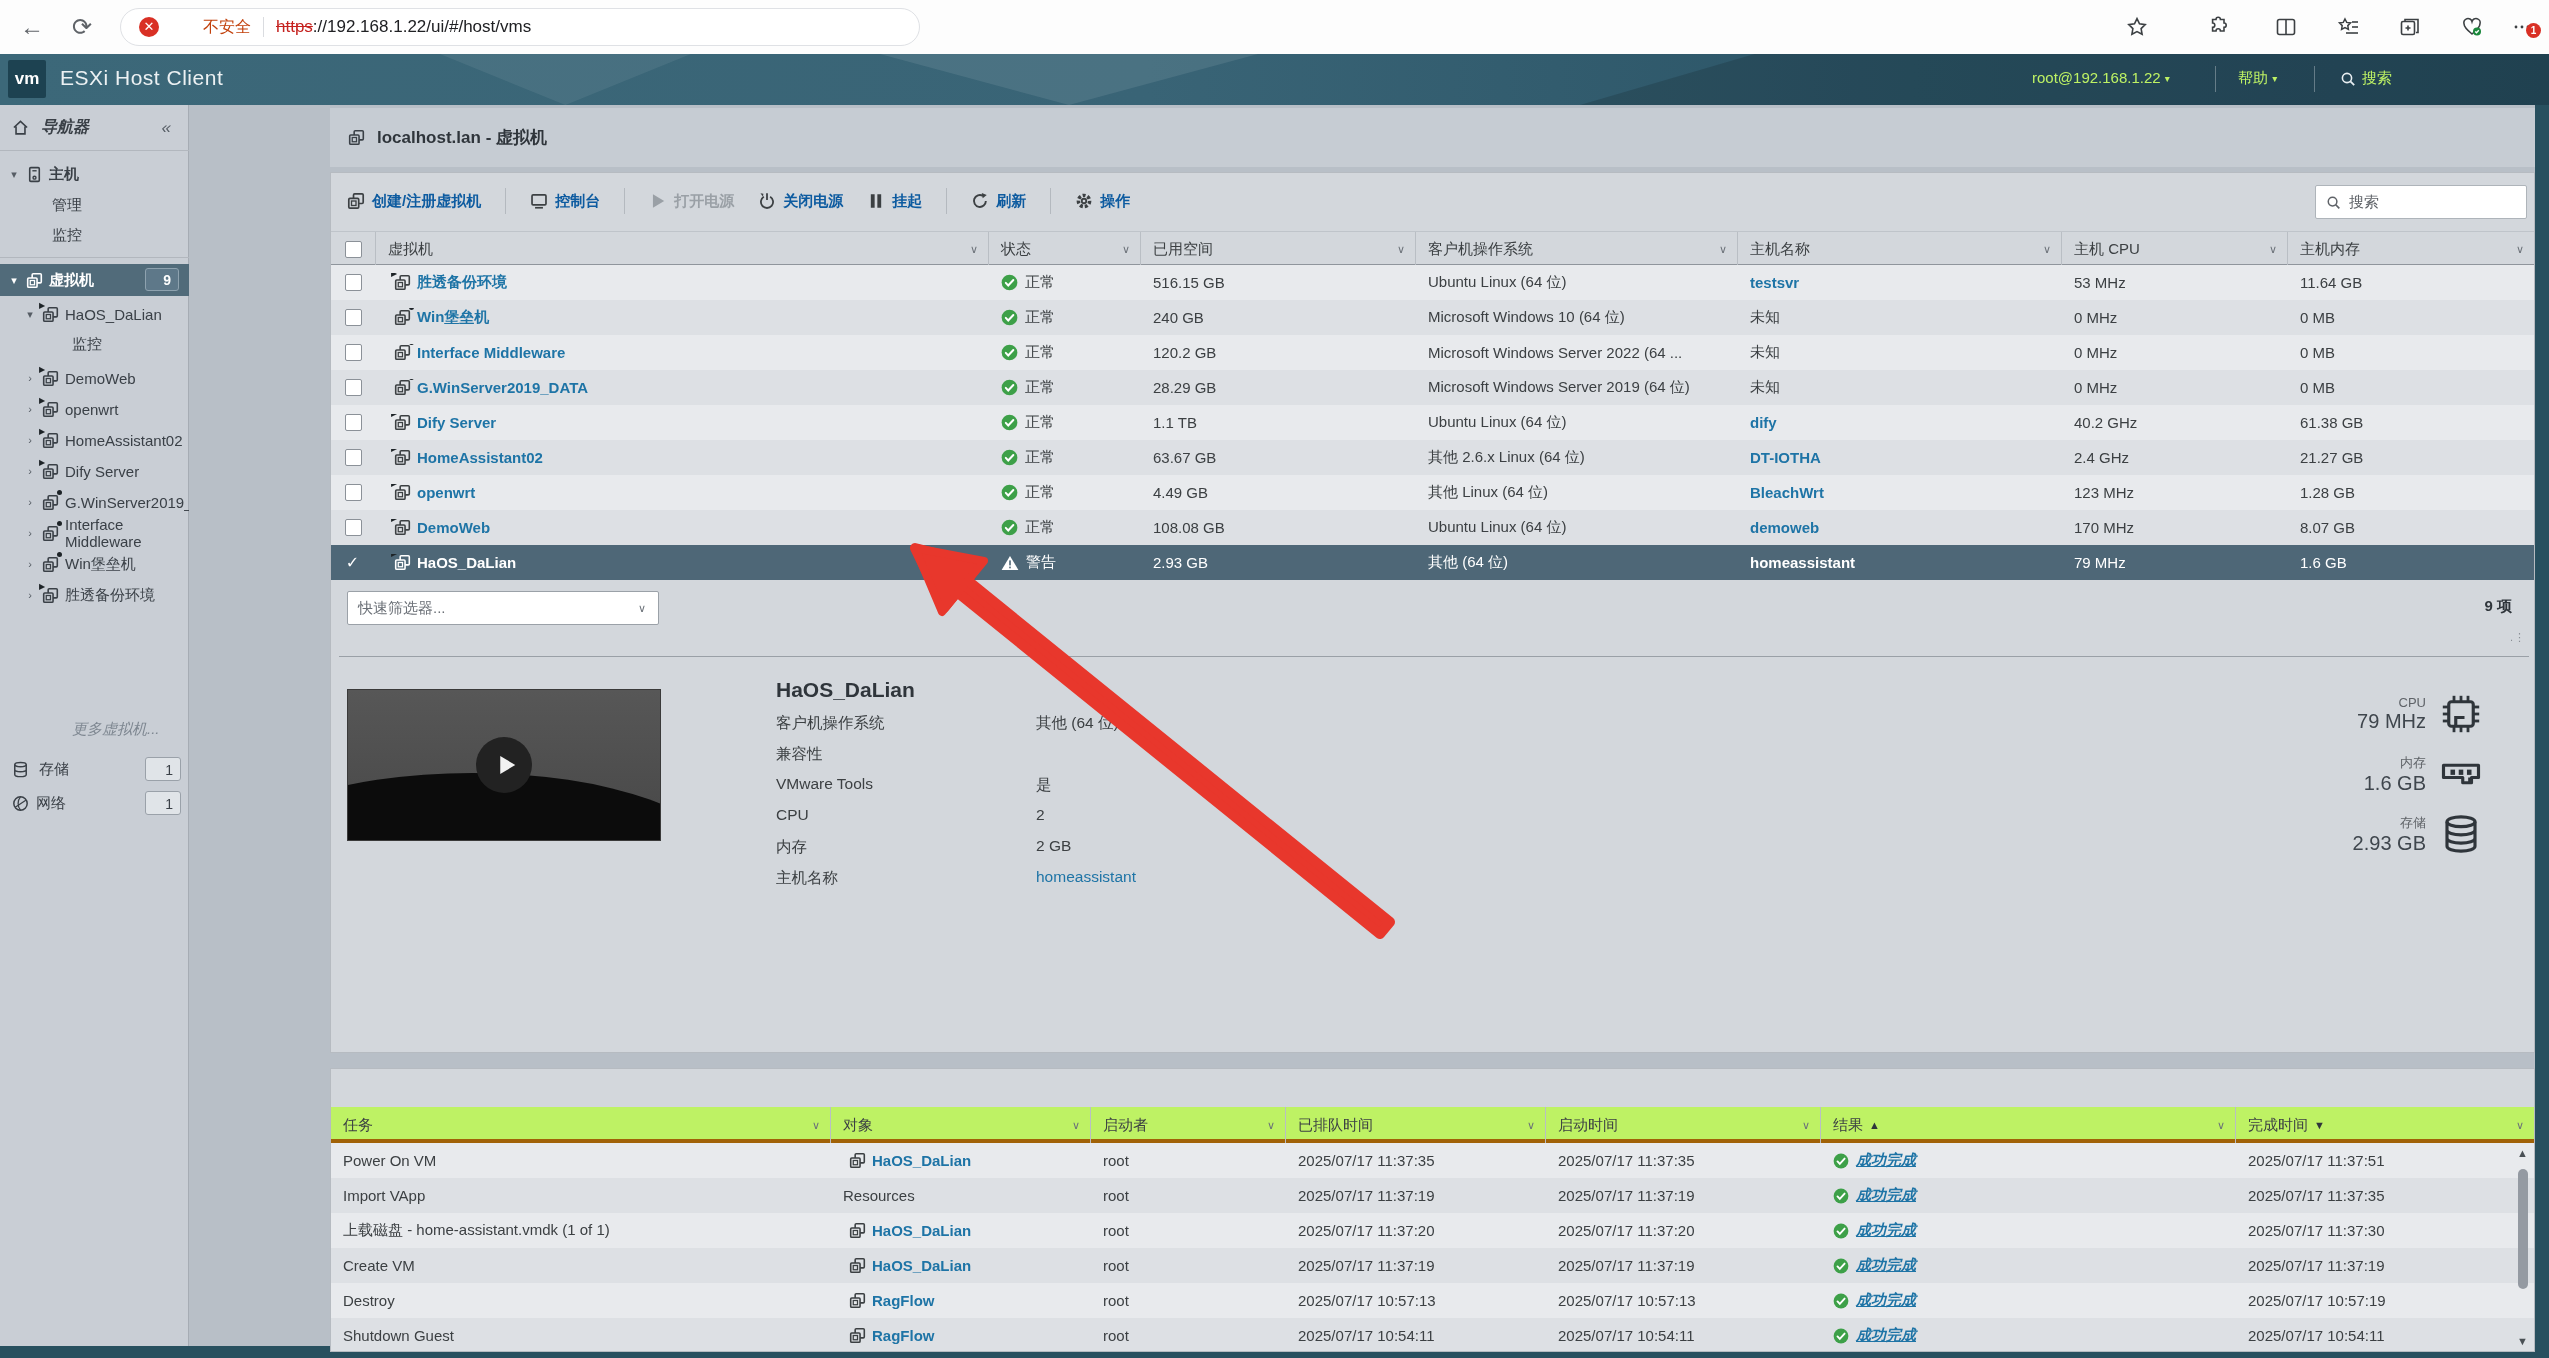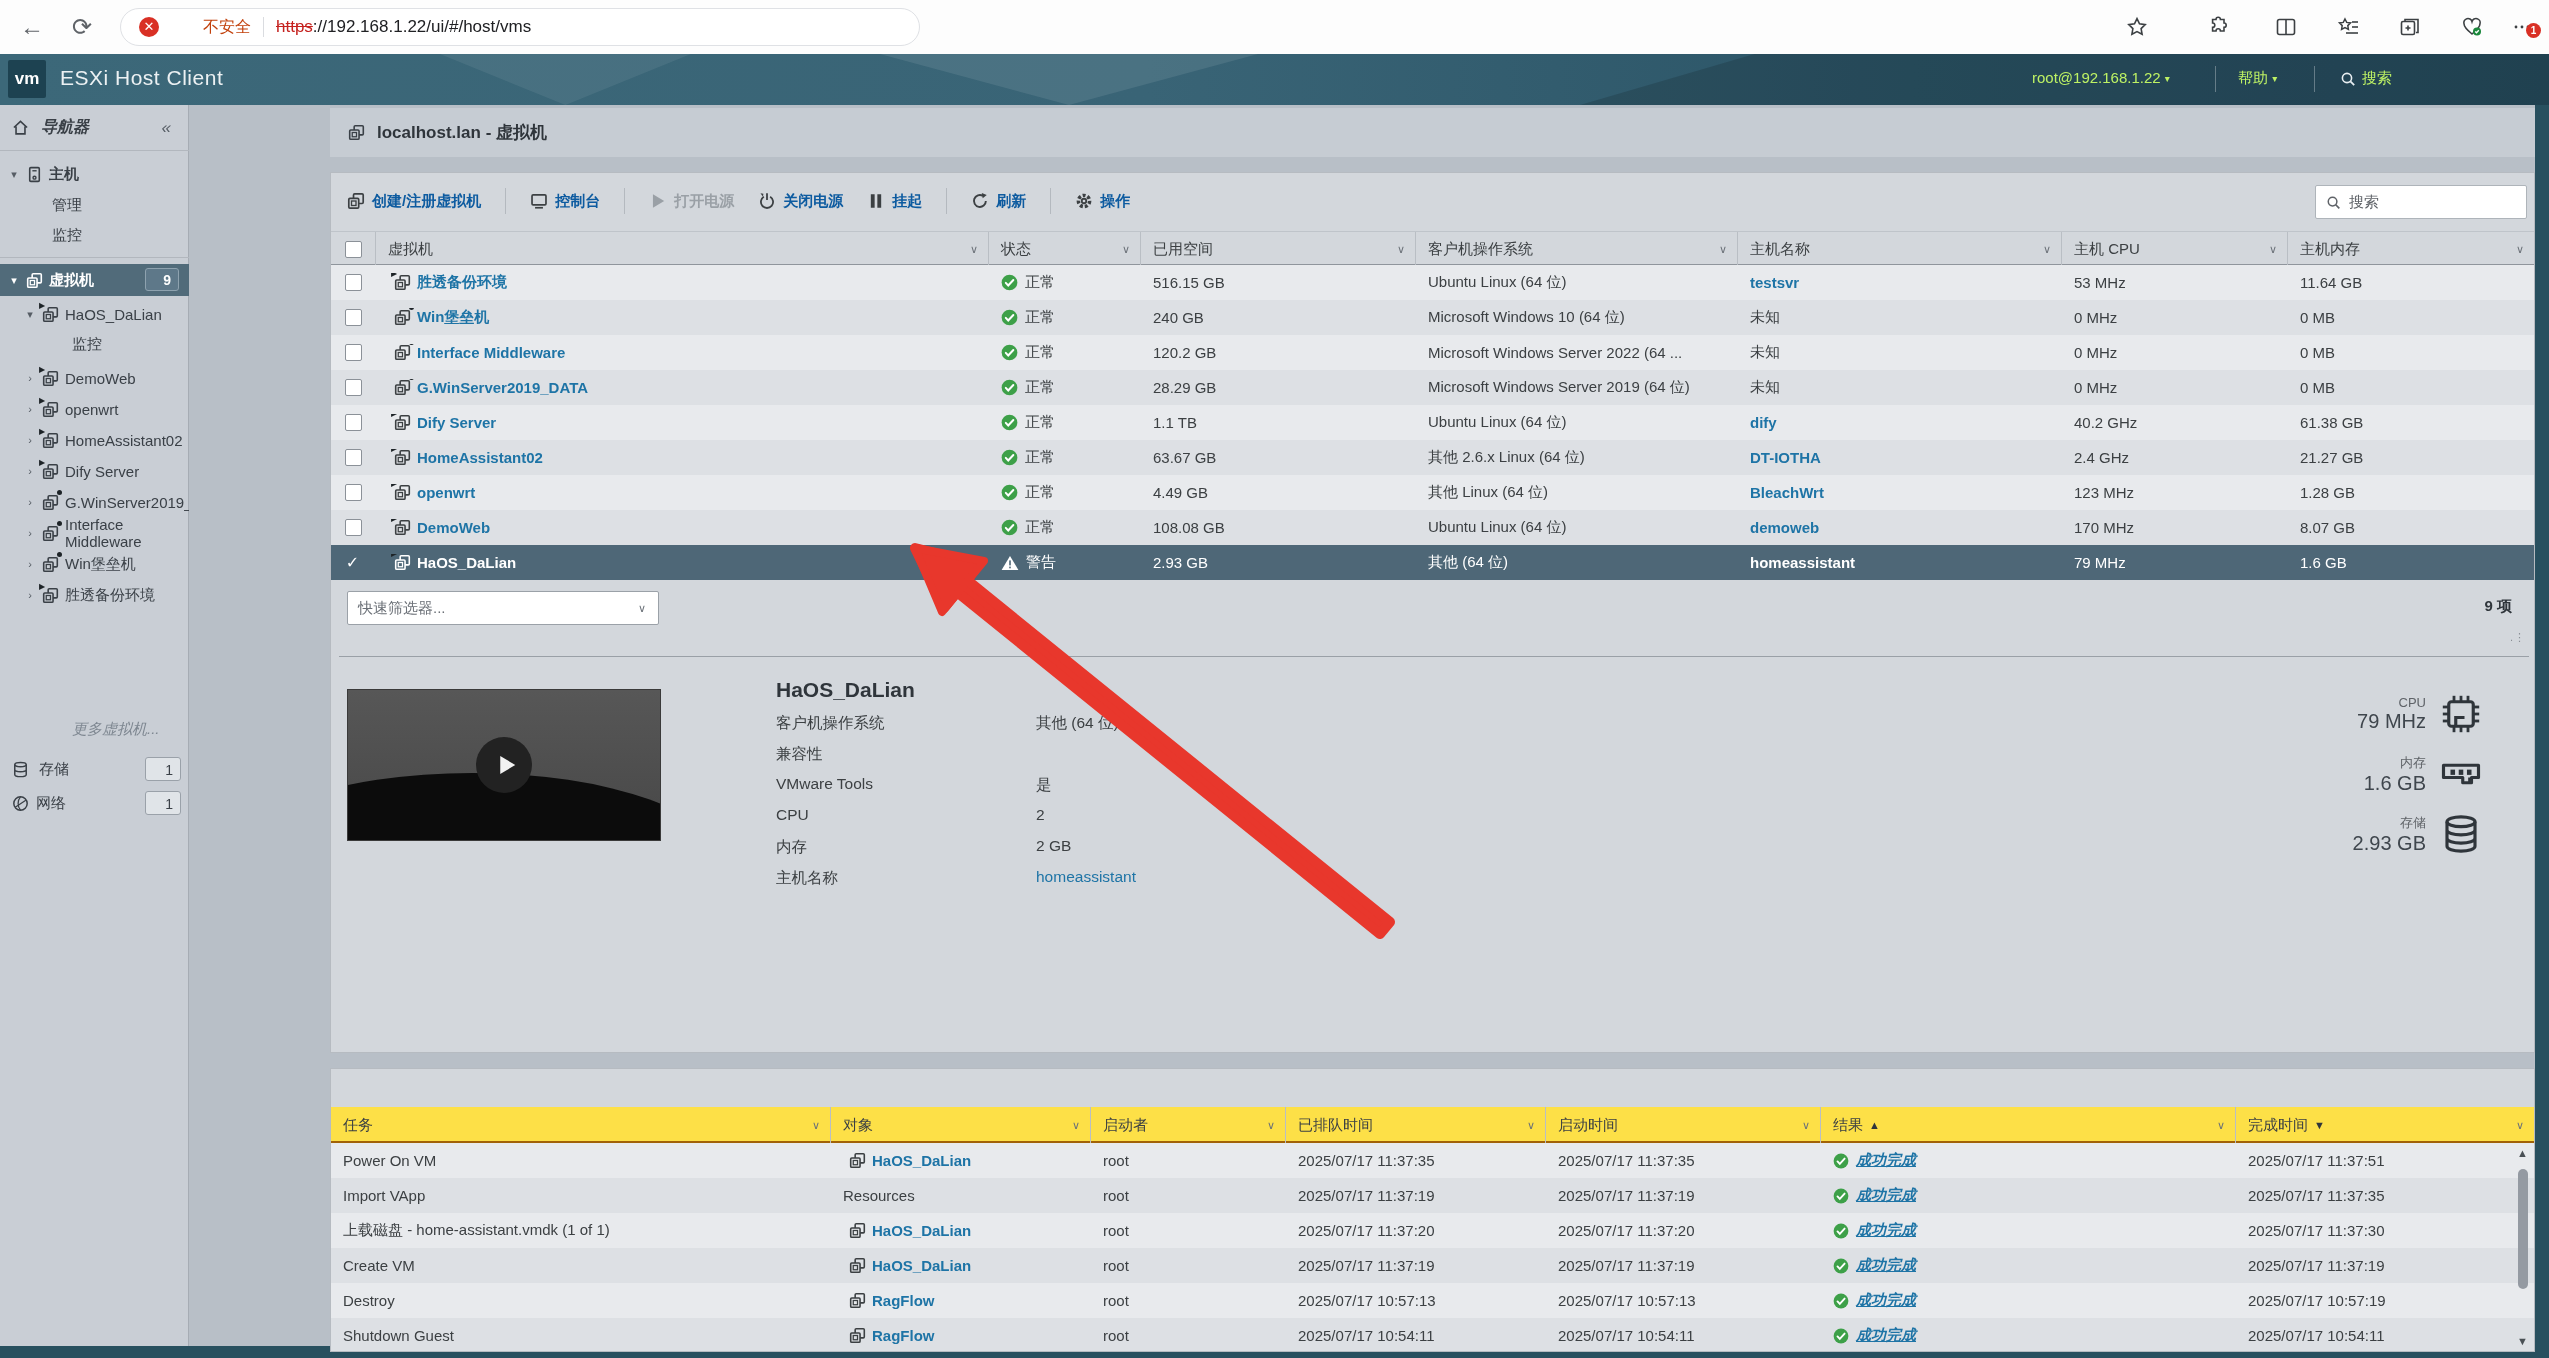--- a/index.html
+++ b/index.html
@@ -46,21 +46,21 @@
   .state-run{position:absolute;left:-3px;top:-5px;font-size:8px;color:#1d2327;}
   .state-off{position:absolute;right:-3px;top:-4px;width:5px;height:5px;border-radius:50%;background:#1d2327;}
   #vm-section-row{background:#516b7a;color:#fff;font-weight:bold;}
   #vm-section-row .tree-chev,#vm-section-row .vm-glyph{color:#fff;}
   #vm-count-badge{position:absolute;right:10px;top:4px;width:34px;height:23px;background:#5e7889;border:1px solid #8ea2af;border-radius:3px;color:#fff;font-size:14px;font-weight:bold;text-align:right;line-height:23px;padding-right:7px;box-sizing:border-box;}
   .side-badge{position:absolute;right:8px;width:36px;height:24px;background:#e0e4e8;border:1px solid #9aa1a9;border-radius:3px;font-size:14px;color:#3a4047;text-align:right;line-height:24px;padding-right:7px;box-sizing:border-box;}
   .side-more{font-style:italic;color:#7e8791;}
 
   
   #main-bg{left:189px;top:105px;width:2346px;height:1241px;background:#b8bfc7;}
-  #title-band{left:330px;top:108px;width:2205px;height:49px;background:#c6ccd3;display:flex;align-items:center;}
+  #title-band{left:330px;top:108px;width:2205px;height:59px;background:#c6ccd3;display:flex;align-items:center;}
   #title-band .vm-glyph{margin-left:18px;}
   #page-title-text{font-size:17px;font-weight:600;color:#2f353b;margin-left:6px;}
 
   #content-card{left:330px;top:172px;width:2205px;height:881px;background:#d3d7dc;border:1px solid #b6bbc1;box-sizing:border-box;}
 
   
   #toolbar{position:absolute;left:0;top:0;width:100%;height:56px;display:flex;align-items:center;padding-left:16px;box-sizing:border-box;}
   .tb-btn{display:flex;align-items:center;margin-right:24px;font-size:15px;font-weight:bold;color:#0d5ba0;cursor:pointer;white-space:nowrap;}
   .tb-btn .ti{margin-right:7px;color:#3c4043;}
   .tb-btn.disabled{color:#9aa0a6;}
@@ -117,21 +117,21 @@
   .stat-ic svg{width:42px;height:42px;}
 
   
   #tasks-card{left:330px;top:1068px;width:2205px;height:284px;background:#d3d7dc;border:1px solid #b6bbc1;box-sizing:border-box;overflow:hidden;}
   #tasks-header{position:absolute;left:0;top:0;width:100%;height:38px;background:#cfd4d9;border-bottom:1px solid #9aa0a7;display:flex;align-items:center;box-sizing:border-box;}
   #tasks-header .ti{margin-left:16px;margin-right:8px;color:#3c4043;}
   #tasks-title-text{font-size:15.5px;font-weight:bold;color:#2f353b;}
   #tasks-expand{position:absolute;right:12px;top:10px;color:#5f6368;}
   #tasks-expand svg{width:15px;height:15px;}
   .tgrid{display:grid;grid-template-columns:500px 260px 195px 260px 275px 415px 1fr;align-items:center;}
-  #task-thead{position:absolute;left:0;top:38px;width:100%;height:36px;background:#fde047;border-bottom:2px solid #a16207;box-sizing:border-box;font-size:15px;color:#3c4043;}
+  #task-thead{position:absolute;left:0;top:38px;width:100%;height:36px;background:#bef264;border-bottom:4px solid #a16207;box-sizing:border-box;font-size:15px;color:#3c4043;}
   #task-thead .th-cell{height:36px;}
   .sort-arrow{margin-left:6px;font-size:11px;color:#2f353b;}
   #task-rows{position:absolute;left:0;top:74px;width:100%;}
   .trow{height:35px;font-size:15px;}
   .trow:nth-child(odd){background:#e8eaed;}
   .trow:nth-child(even){background:#dde0e4;}
   .obj-cell{display:flex;align-items:center;}
   .result-cell{display:flex;align-items:center;}
   .result-link{color:#1e74a6;font-weight:bold;font-style:italic;text-decoration:underline;margin-left:7px;}
   #task-scroll{position:absolute;right:4px;top:78px;width:14px;height:200px;}

